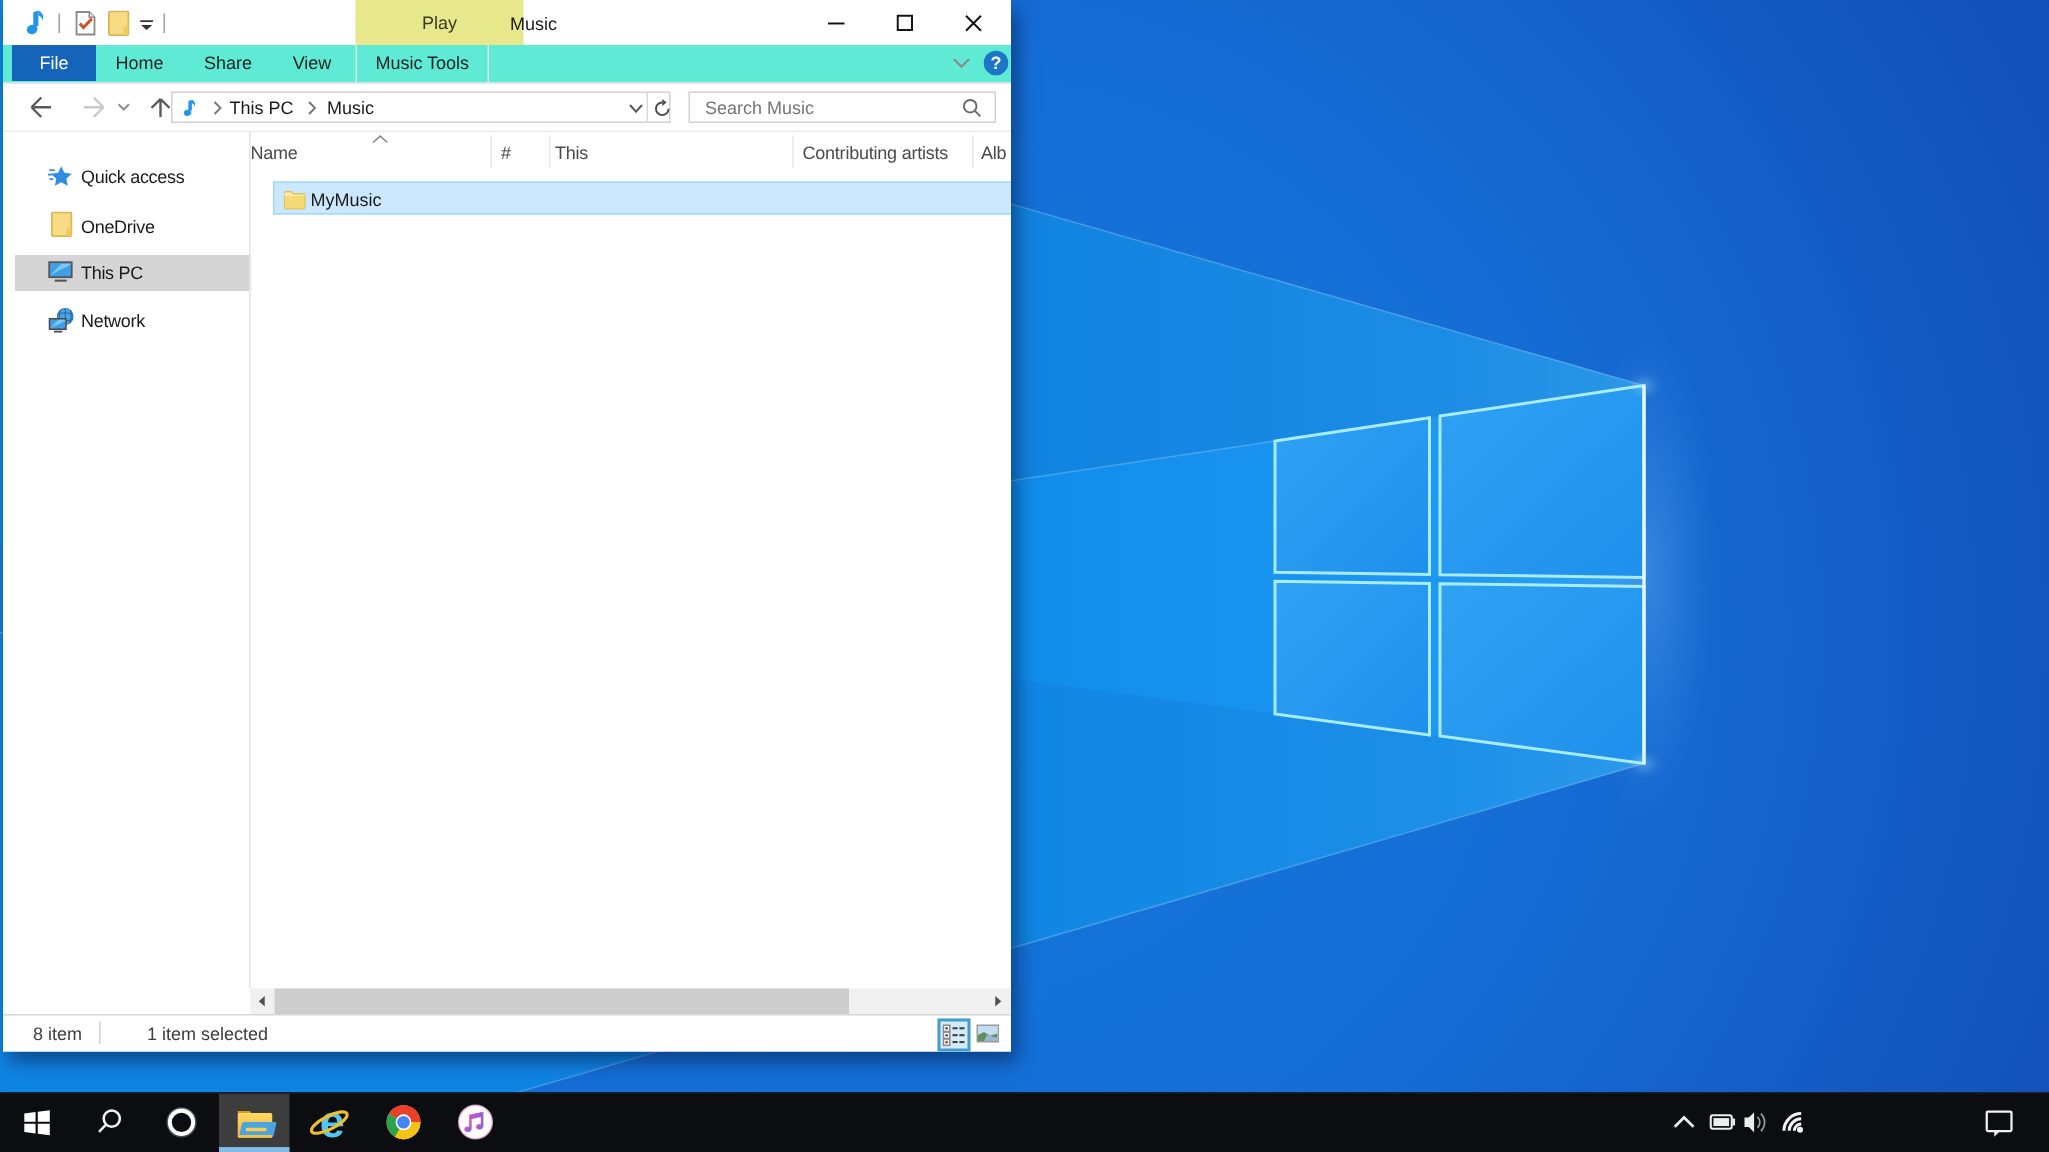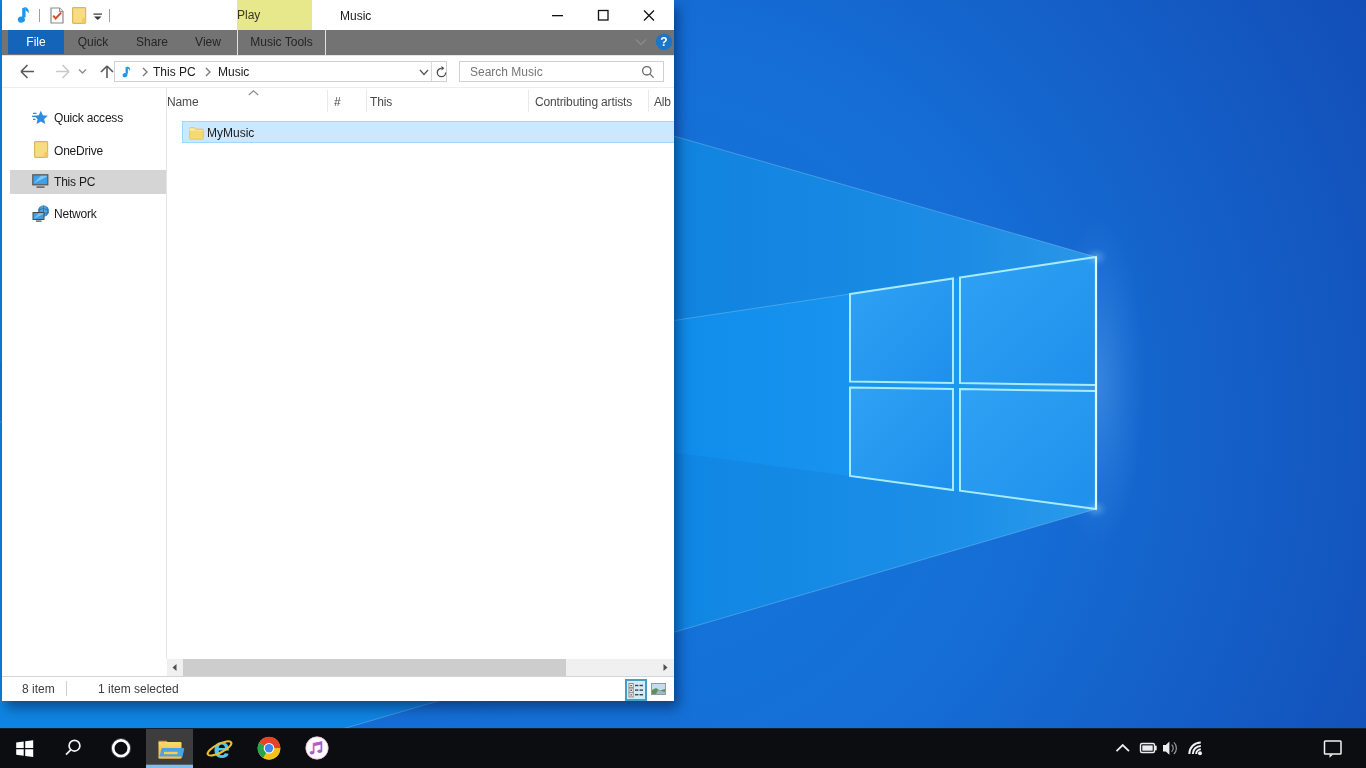--- a/index.html
+++ b/index.html
@@ -3,21 +3,21 @@
 <meta charset="utf-8">
 <style>
   html,body{margin:0;padding:0;}
   body{width:1366px;height:768px;overflow:hidden;position:relative;font-family:"Liberation Sans",sans-serif;background:#1450bc;}
   .abs{position:absolute;}
   #wallpaper{position:absolute;left:0;top:0;width:1366px;height:768px;}
   #win{position:absolute;left:2px;top:0;width:672px;height:701px;background:#fff;box-shadow:4px 7px 12px rgba(0,20,60,.5);}
   #taskbar{position:absolute;left:0;top:728px;width:1366px;height:40px;background:#0c0d11;border-top:1px solid #15202b;box-sizing:border-box;}
   #win *{box-sizing:border-box;}
   #win .t{font-size:12px;color:#1a1a1a;white-space:nowrap;}
-  .playtab{position:absolute;left:235px;top:0;width:75px;height:30px;background:#e7e78c;color:#3a3a20;font-size:12px;text-align:left;line-height:31px;}
+  .playtab{position:absolute;left:235px;top:0;width:112px;height:30px;background:#e7e78c;color:#3a3a20;font-size:12px;text-align:center;line-height:31px;}
   .wbtn{position:absolute;top:0;width:46px;height:30px;color:#111;}
   .filetab{position:absolute;left:6px;top:0;width:56px;height:24px;background:#1464b9;color:#fff;font-size:12px;text-align:center;line-height:24px;}
   .tab{position:absolute;top:0;height:24px;font-size:12px;color:#252525;text-align:center;line-height:25px;}
   .mtools{position:absolute;left:235px;top:0;width:89px;height:25px;border-left:1px solid #e2e2e2;border-right:1px solid #e2e2e2;font-size:12px;color:#252525;text-align:center;line-height:25px;}
   .abox{position:absolute;background:#fff;border:1px solid #d1d1d1;}
   .navtxt{position:absolute;left:52px;font-size:12px;color:#1a1a1a;letter-spacing:-0.2px;}
   .hdr{position:absolute;top:95px;font-size:12px;color:#4a4a4a;white-space:nowrap;letter-spacing:-0.15px;}
   .hsep{position:absolute;top:90px;height:22px;width:1px;background:#e9e9e9;}
 </style>
 </head>
@@ -118,23 +118,23 @@
   <svg class="wbtn" style="left:532px;" width="46" height="30">
       <rect x="18" y="15" width="11" height="1.3" fill="#111"></rect>
     </svg>
   <svg class="wbtn" style="left:578px;" width="46" height="30">
       <rect x="18.5" y="10.5" width="9.5" height="9.5" fill="none" stroke="#111" stroke-width="1.3"></rect>
     </svg>
   <svg class="wbtn" style="left:624px;" width="46" height="30">
       <path d="M18 10.5 L28 20.5 M28 10.5 L18 20.5" stroke="#111" stroke-width="1.3"></path>
     </svg>
 
-  <div class="abs" style="left:0;top:30px;width:672px;height:25px;background:#737373;">
+  <div class="abs" style="left:0;top:30px;width:672px;height:25px;background:#5eead4;">
     <div class="filetab">File</div>
-    <div class="tab" style="left:64px;width:54px;">Quick</div>
+    <div class="tab" style="left:64px;width:54px;">Home</div>
     <div class="tab" style="left:122px;width:56px;">Share</div>
     <div class="tab" style="left:182px;width:48px;">View</div>
     <div class="mtools">Music Tools</div>
     <svg class="abs" style="left:632px;top:7px;" width="14" height="10">
         <path d="M2 2.5 L7 7.5 L12 2.5" fill="none" stroke="#8a8a8a" stroke-width="1.4"></path>
       </svg>
     <svg class="abs" style="left:653px;top:3px;" width="18" height="18">
       <circle cx="9" cy="9" r="8.2" fill="#1c76c8"></circle>
       <text x="9" y="13.2" text-anchor="middle" font-size="12" font-weight="bold" fill="#fff" font-family="Liberation Sans">?</text>
     </svg>

